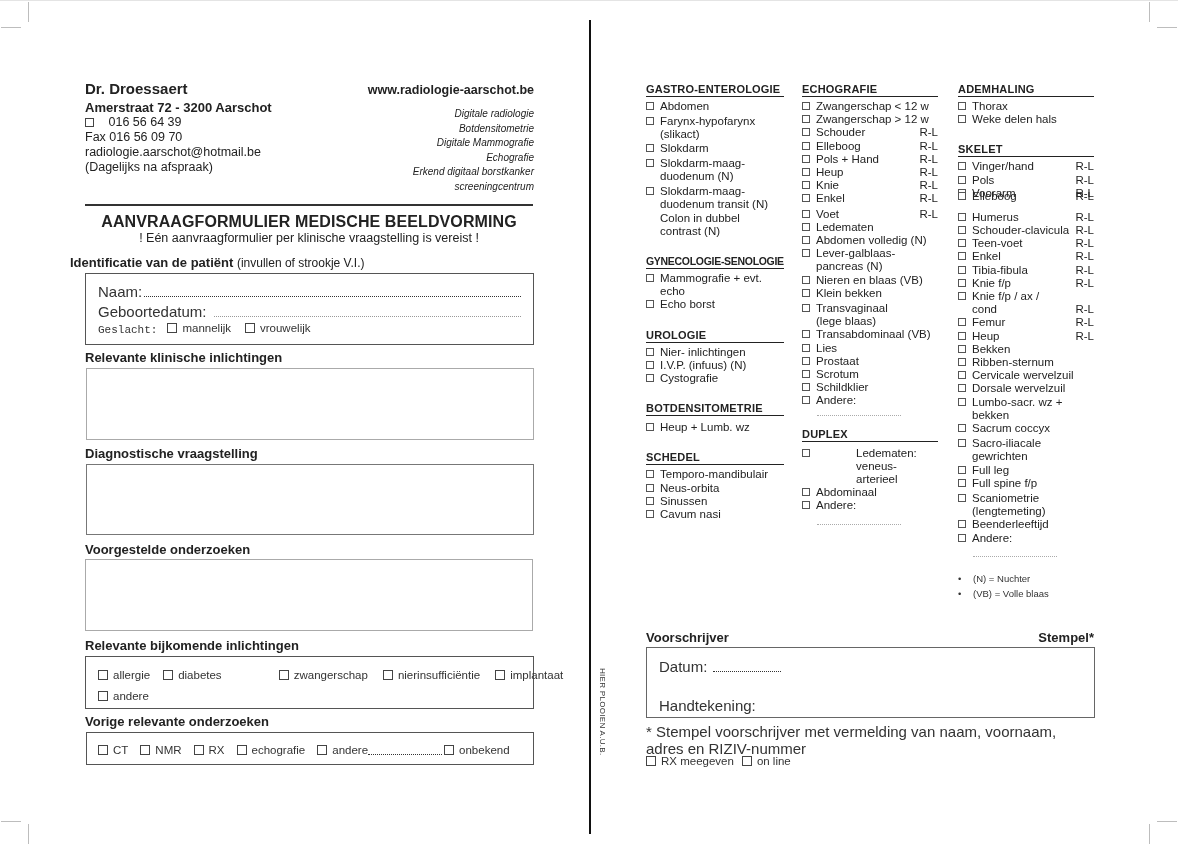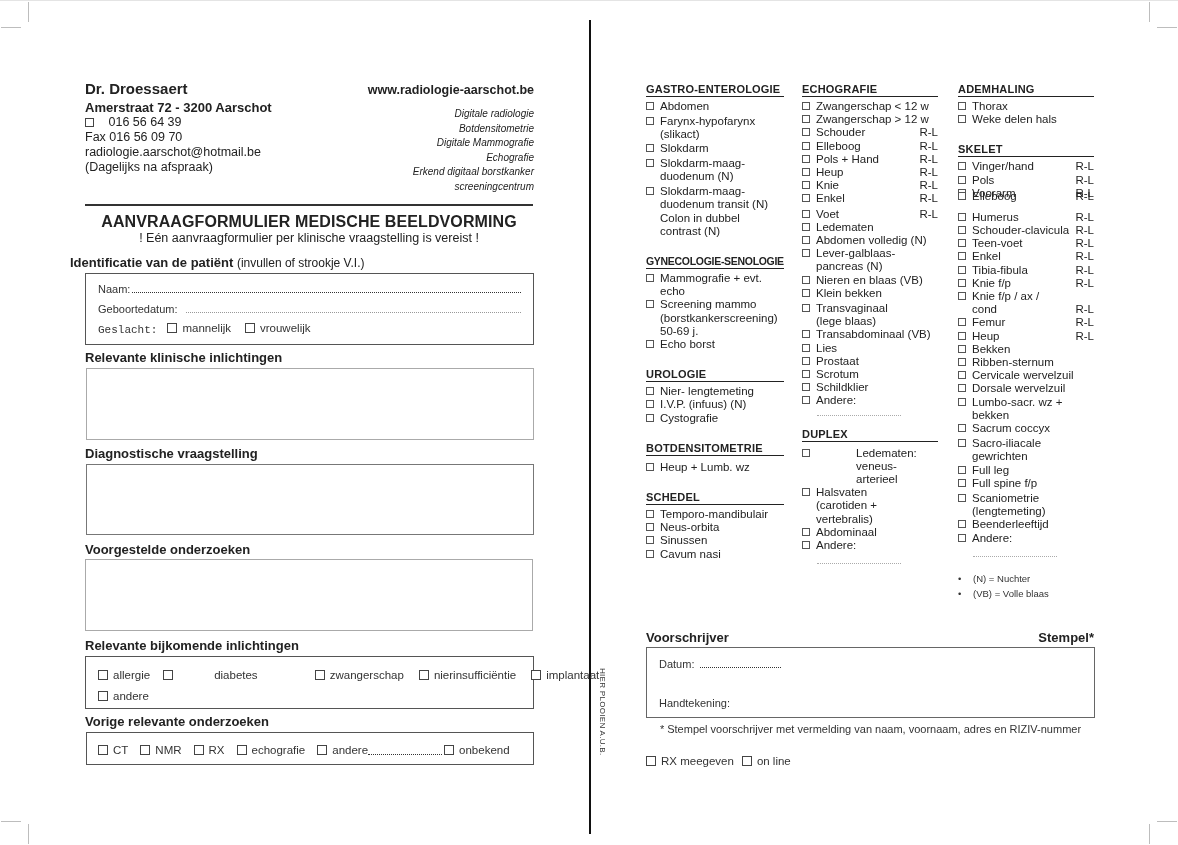--- a/index.html
+++ b/index.html
@@ -27,42 +27,42 @@
 
   .title { font-size: 16px; font-weight: bold; text-align: center; letter-spacing: 0.1px; }
   .subtitle { font-size: 12.5px; text-align: center; }
 
   .section-label { font-size: 13px; font-weight: bold; }
   .section-label .note { font-weight: normal; font-size: 12px; }
 
   .box { position: absolute; border: 1.2px solid #555; background: #fff; }
   .box-light { border-color: #aaa; }
 
-  .field-row { position: absolute; font-size: 11px; color: #333; display: flex; align-items: baseline; }
+  .field-row { position: absolute; font-size: 15px; color: #333; display: flex; align-items: baseline; }
   .dots { flex: 1; border-bottom: 1.5px dotted #333; margin-left: 2px; height: 8px; }
   .dots-light { border-bottom: 1px dotted #999; }
 
   .opt { font-size: 11.5px; color: #333; display: inline-flex; align-items: center; margin-right: 14px; }
 
   
   .col { position: absolute; width: 138px; }
   .col-head { font-size: 11px; font-weight: bold; border-bottom: 1.5px solid #222; padding-bottom: 0px; margin-bottom: 3px; letter-spacing: 0.2px; line-height: 13px; }
   .item { display: flex; font-size: 11.5px; line-height: 13.2px; color: #222; }
   .item .cb { flex: none; margin-top: 2px; margin-right: 6px; width: 8px; height: 8px; border-color: #555; }
   .item .txt { flex: 1; }
   .item .side { flex: none; margin-left: 2px; text-align: right; }
   .gap { height: 17px; }
   .gap-sm { height: 8px; }
   .sp { height: 2px; }
   .fill-dots { margin-left: 15px; width: 84px; border-bottom: 1px dotted #aaa; height: 8px; margin-bottom: 4px; }
   .legend { font-size: 9.5px; color: #333; line-height: 15px; display: flex; }
   .legend .bullet { width: 15px; }
 
   .presc-head { font-size: 13px; font-weight: bold; }
-  .presc-note { font-size: 11px; color: #333; text-align: center; }
+  .presc-note { font-size: 15px; color: #333; }
 </style>
 </head>
 <body>
 
 <div class="crop" style="left:28px;top:2px;width:1px;height:20px;"></div>
 <div class="crop" style="left:1px;top:27px;width:20px;height:1px;"></div>
 <div class="crop" style="left:1149px;top:2px;width:1px;height:20px;"></div>
 <div class="crop" style="left:1157px;top:27px;width:20px;height:1px;"></div>
 <div class="crop" style="left:28px;top:824px;width:1px;height:20px;"></div>
 <div class="crop" style="left:1px;top:821px;width:20px;height:1px;"></div>
@@ -136,21 +136,21 @@
 <div class="abs section-label" style="left:85px;top:542px;">Voorgestelde onderzoeken</div>
 <div class="box box-light" style="left:85px;top:559px;width:448px;height:72px;"></div>
 
 <div class="abs section-label" style="left:85px;top:638px;">Relevante bijkomende inlichtingen</div>
 <div class="box" style="left:85px;top:656px;width:449px;height:53px;"></div>
 <div class="abs" style="left:98px;top:669px;font-size:11px;">
   <span class="opt" style="margin-right:10px;">
       <span class="cb cb-lg"></span>
       <span>allergie</span>
     </span>
-  <span class="opt" style="margin-right:12px;gap:36px;">
+  <span class="opt" style="margin-right:12px;">
       <span class="cb cb-lg"></span>
       <span>diabetes</span>
     </span>
   <span class="opt" style="margin-right:12px;margin-left:42px;">
       <span class="cb cb-lg"></span>
       <span>zwangerschap</span>
     </span>
   <span class="opt" style="margin-right:12px;">
       <span class="cb cb-lg"></span>
       <span>nierinsufficiëntie</span>
@@ -227,31 +227,27 @@
       <span class="txt">Colon in dubbel contrast (N)</span>
     </div>
   <div class="gap"></div>
   <div class="col-head" style="font-size:10.5px;letter-spacing:-0.3px;">GYNECOLOGIE-SENOLOGIE</div>
   <div class="item">
       <span class="cb"></span>
       <span class="txt" style="padding-right:20px;">Mammografie + evt. echo</span>
     </div>
   <div class="item">
       <span class="cb"></span>
-      <span class="txt">Screening mammo (borstkankerscreening) 50-69 j.</span>
-    </div>
-  <div class="item">
-      <span class="cb"></span>
       <span class="txt">Echo borst</span>
     </div>
   <div class="gap"></div>
   <div class="col-head">UROLOGIE</div>
   <div class="item">
       <span class="cb"></span>
-      <span class="txt">Nier- lengtemeting</span>
+      <span class="txt">Nier- inlichtingen</span>
     </div>
   <div class="item">
       <span class="cb"></span>
       <span class="txt">I.V.P. (infuus) (N)</span>
     </div>
   <div class="item">
       <span class="cb"></span>
       <span class="txt">Cystografie</span>
     </div>
   <div class="gap"></div>
@@ -376,24 +372,20 @@
       <span class="cb"></span>
       <span class="txt">Andere:</span>
     </div>
   <div class="fill-dots"></div>
   <div class="gap-sm"></div>
   <div class="col-head">DUPLEX</div>
   <div class="sp"></div>
   <div class="item">
       <span class="cb"></span>
       <span class="txt" style="padding-right:20px;margin-left:40px;">Ledematen: veneus-arterieel</span>
-    </div>
-  <div class="item">
-      <span class="cb"></span>
-      <span class="txt" style="padding-right:40px;">Halsvaten (carotiden + vertebralis)</span>
     </div>
   <div class="item">
       <span class="cb"></span>
       <span class="txt">Abdominaal</span>
     </div>
   <div class="item">
       <span class="cb"></span>
       <span class="txt">Andere:</span>
     </div>
   <div class="fill-dots" style="margin-top:4px;"></div>

